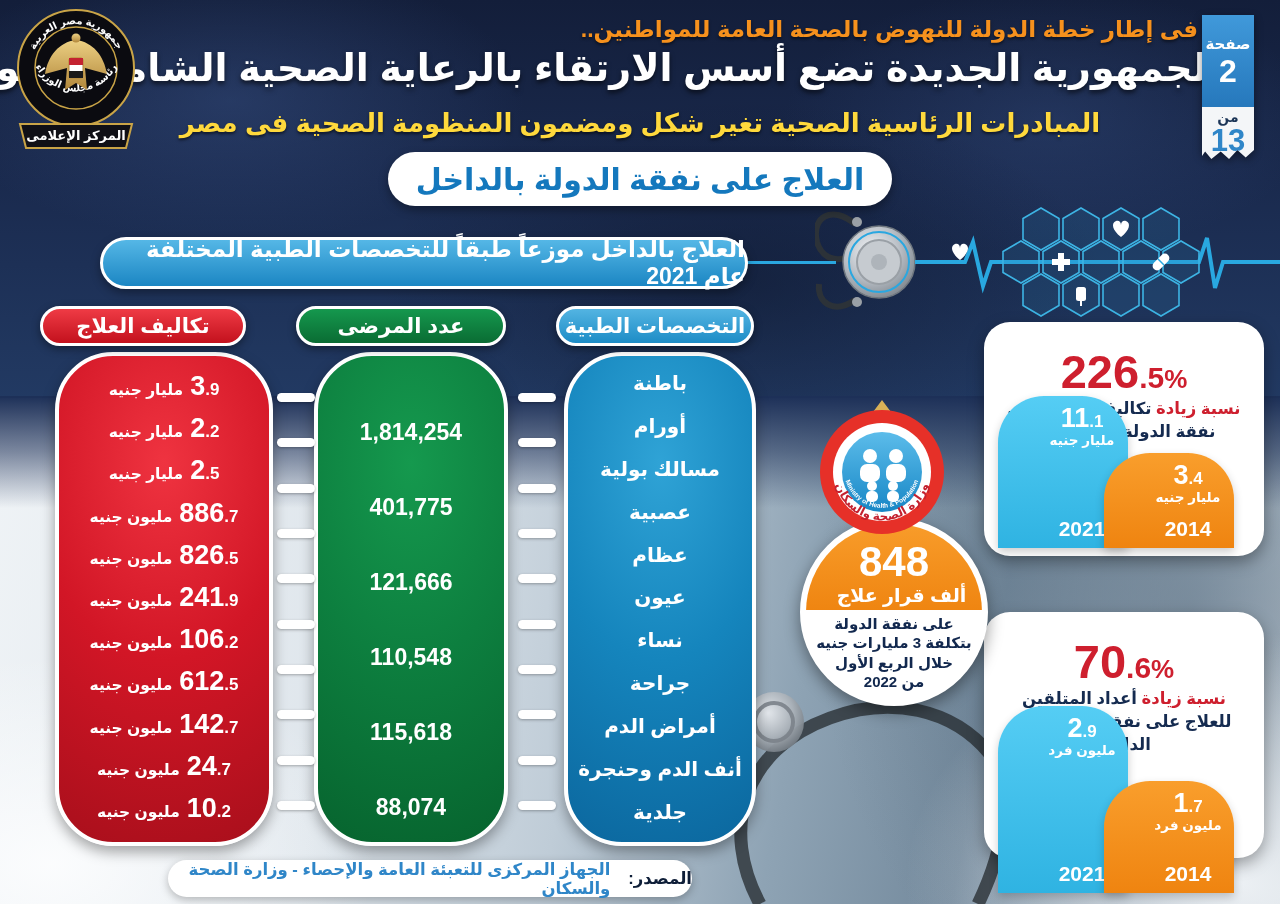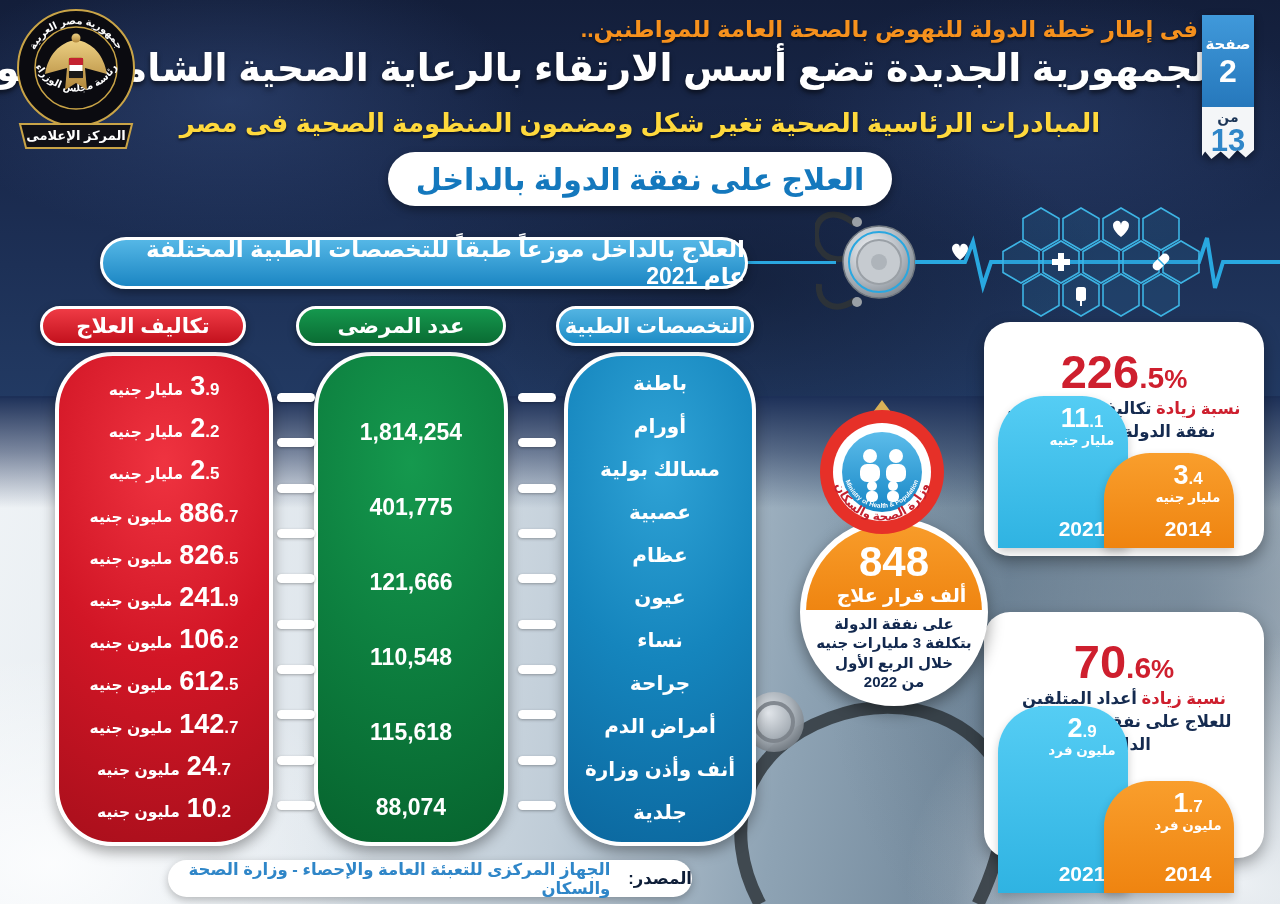--- a/index.html
+++ b/index.html
@@ -302,21 +302,21 @@
   <div class="col blue-col">
     <div class="brow">باطنة</div>
     <div class="brow">أورام</div>
     <div class="brow">مسالك بولية</div>
     <div class="brow">عصبية</div>
     <div class="brow">عظام</div>
     <div class="brow">عيون</div>
     <div class="brow">نساء</div>
     <div class="brow">جراحة</div>
     <div class="brow">أمراض الدم</div>
-    <div class="brow">أنف وأذن وزارة</div>
+    <div class="brow">أنف الدم وحنجرة</div>
     <div class="brow">جلدية</div>
   </div>
 
   <div class="dash-strip s1">
     <i></i>
       <i></i>
       <i></i>
       <i></i>
       <i></i>
       <i></i>

